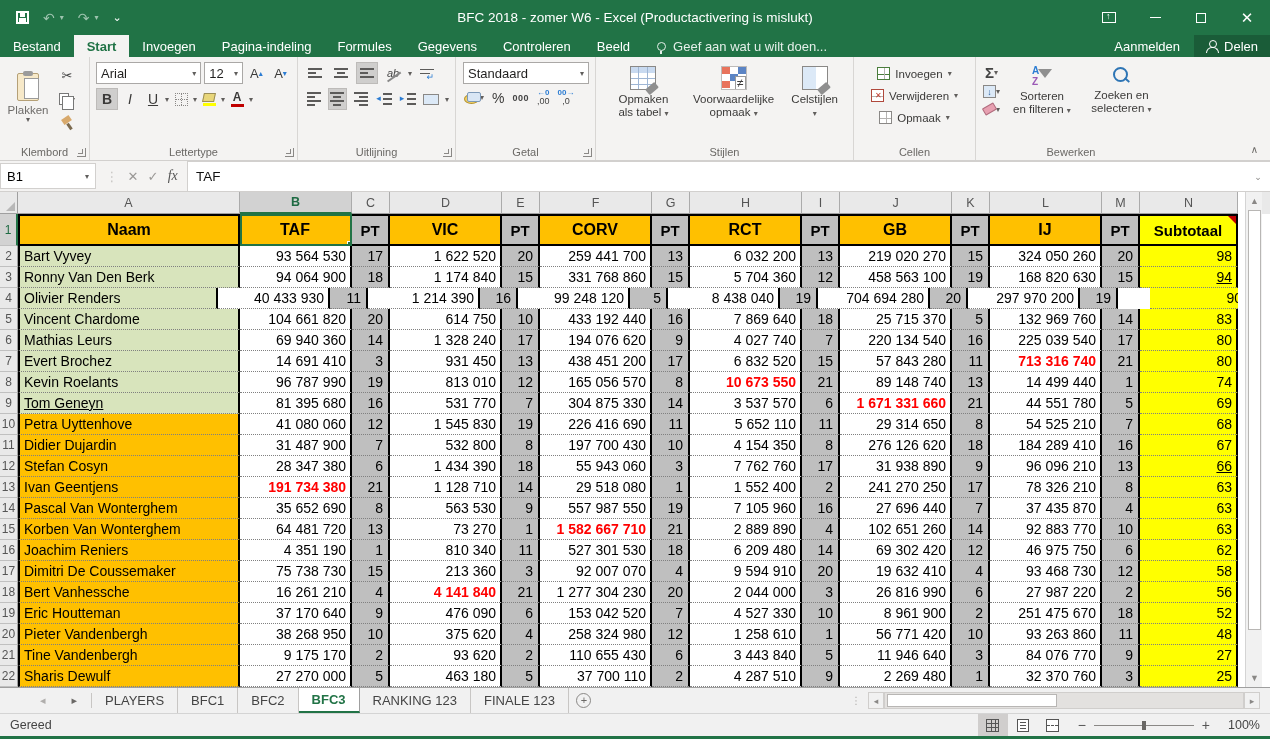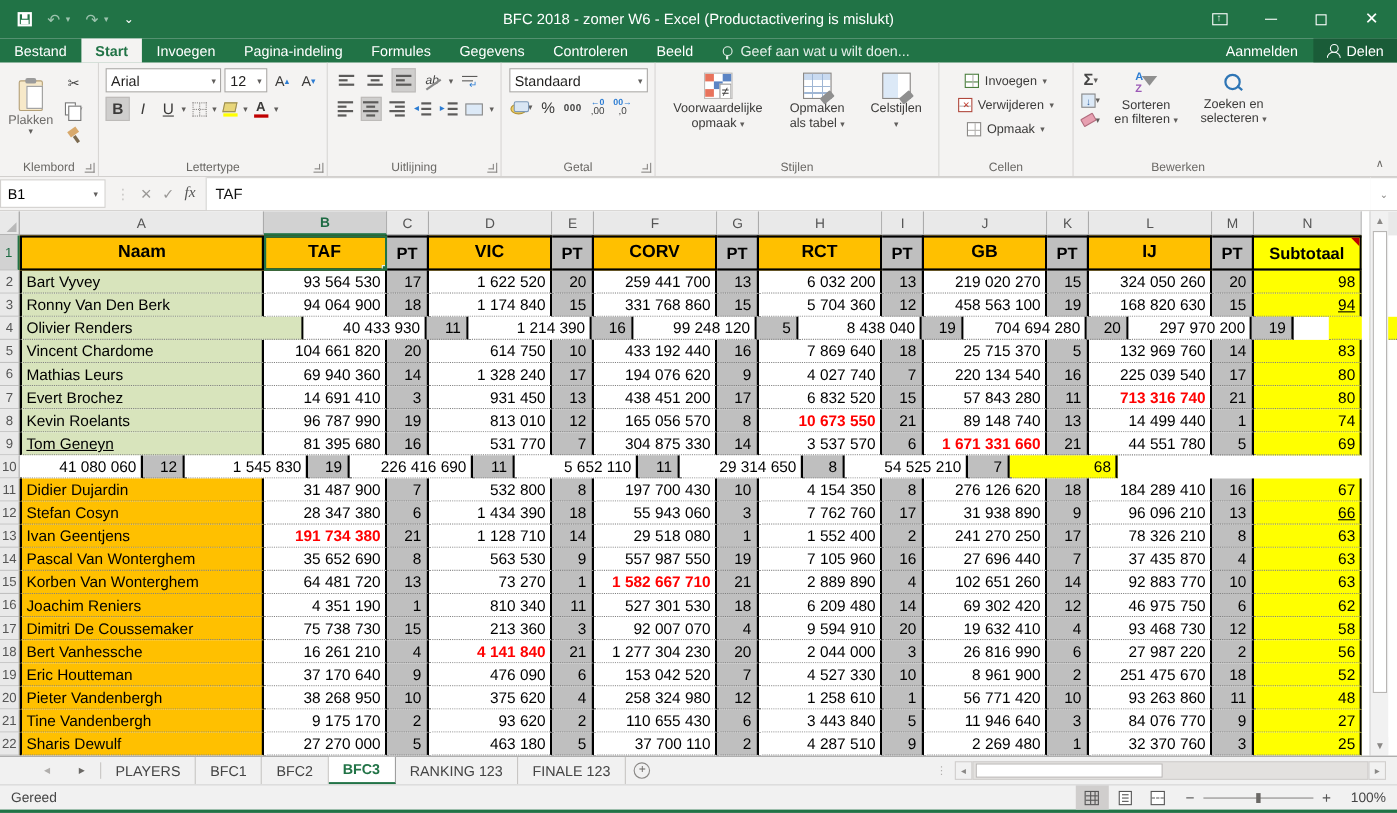--- a/index.html
+++ b/index.html
@@ -475,31 +475,31 @@
           </div>
       </div>
     </div>
     <div class="rlabel"><span>Getal</span></div>
     <span class="launcher"></span>
   </div>
 
   <div class="rgroup g-styles" style="width:258px">
     <div class="rbody">
       <div class="bigbtn rbtn">
+        <span class="ic-table"></span>
+        <span><span>Opmaken als tabel</span> <span class="dd">▾</span></span>
+      </div>
+      <div class="bigbtn rbtn">
         <span class="ic-cf">
             <i></i>
             <i></i>
             <i></i>
             <i></i>
           </span>
         <span><span>Voorwaardelijke opmaak</span> <span class="dd">▾</span></span>
-      </div>
-      <div class="bigbtn rbtn">
-        <span class="ic-table"></span>
-        <span><span>Opmaken als tabel</span> <span class="dd">▾</span></span>
       </div>
       <div class="bigbtn rbtn">
         <span class="ic-cellst"></span>
         <span><span>Celstijlen</span><br><span class="dd">▾</span></span>
       </div>
     </div>
     <div class="rlabel"><span>Stijlen</span></div>
   </div>
 
   <div class="rgroup g-cells" style="width:122px">
@@ -669,21 +669,21 @@
         <div class="cell c-num" style="width: 112px;">5 704 360</div>
         <div class="cell c-pt" style="width: 38px;">12</div>
         <div class="cell c-num" style="width: 112px;">458 563 100</div>
         <div class="cell c-pt" style="width: 38px;">19</div>
         <div class="cell c-num" style="width: 112px;">168 820 630</div>
         <div class="cell c-pt" style="width: 38px;">15</div>
         <div class="cell c-sub" style="width: 98px; text-decoration: underline;">94</div>
       </div>
       <div class="grow drow">
         <div class="rowhdr">4</div>
-        <div class="cell c-name bg-green" style="width: 258px;">Olivier Renders</div>
+        <div class="cell c-name bg-green" style="width: 200px;">Olivier Renders</div>
         <div class="cell c-num" style="width: 112px;">40 433 930</div>
         <div class="cell c-pt" style="width: 38px;">11</div>
         <div class="cell c-num" style="width: 112px;">1 214 390</div>
         <div class="cell c-pt" style="width: 38px;">16</div>
         <div class="cell c-num" style="width: 112px;">99 248 120</div>
         <div class="cell c-pt" style="width: 38px;">5</div>
         <div class="cell c-num" style="width: 112px;">8 438 040</div>
         <div class="cell c-pt" style="width: 38px;">19</div>
         <div class="cell c-num" style="width: 112px;">704 694 280</div>
         <div class="cell c-pt" style="width: 38px;">20</div>
@@ -771,20 +771,21 @@
         <div class="cell c-num" style="width: 112px;">3 537 570</div>
         <div class="cell c-pt" style="width: 38px;">6</div>
         <div class="cell c-num red" style="width: 112px;">1 671 331 660</div>
         <div class="cell c-pt" style="width: 38px;">21</div>
         <div class="cell c-num" style="width: 112px;">44 551 780</div>
         <div class="cell c-pt" style="width: 38px;">5</div>
         <div class="cell c-sub" style="width: 98px;">69</div>
       </div>
       <div class="grow drow">
         <div class="rowhdr">10</div>
+        <div class="cell c-name bg-gold" style="width: 222px;">Petra Uyttenhove</div>
         <div class="cell c-num" style="width: 112px;">41 080 060</div>
         <div class="cell c-pt" style="width: 38px;">12</div>
         <div class="cell c-num" style="width: 112px;">1 545 830</div>
         <div class="cell c-pt" style="width: 38px;">19</div>
         <div class="cell c-num" style="width: 112px;">226 416 690</div>
         <div class="cell c-pt" style="width: 38px;">11</div>
         <div class="cell c-num" style="width: 112px;">5 652 110</div>
         <div class="cell c-pt" style="width: 38px;">11</div>
         <div class="cell c-num" style="width: 112px;">29 314 650</div>
         <div class="cell c-pt" style="width: 38px;">8</div>

